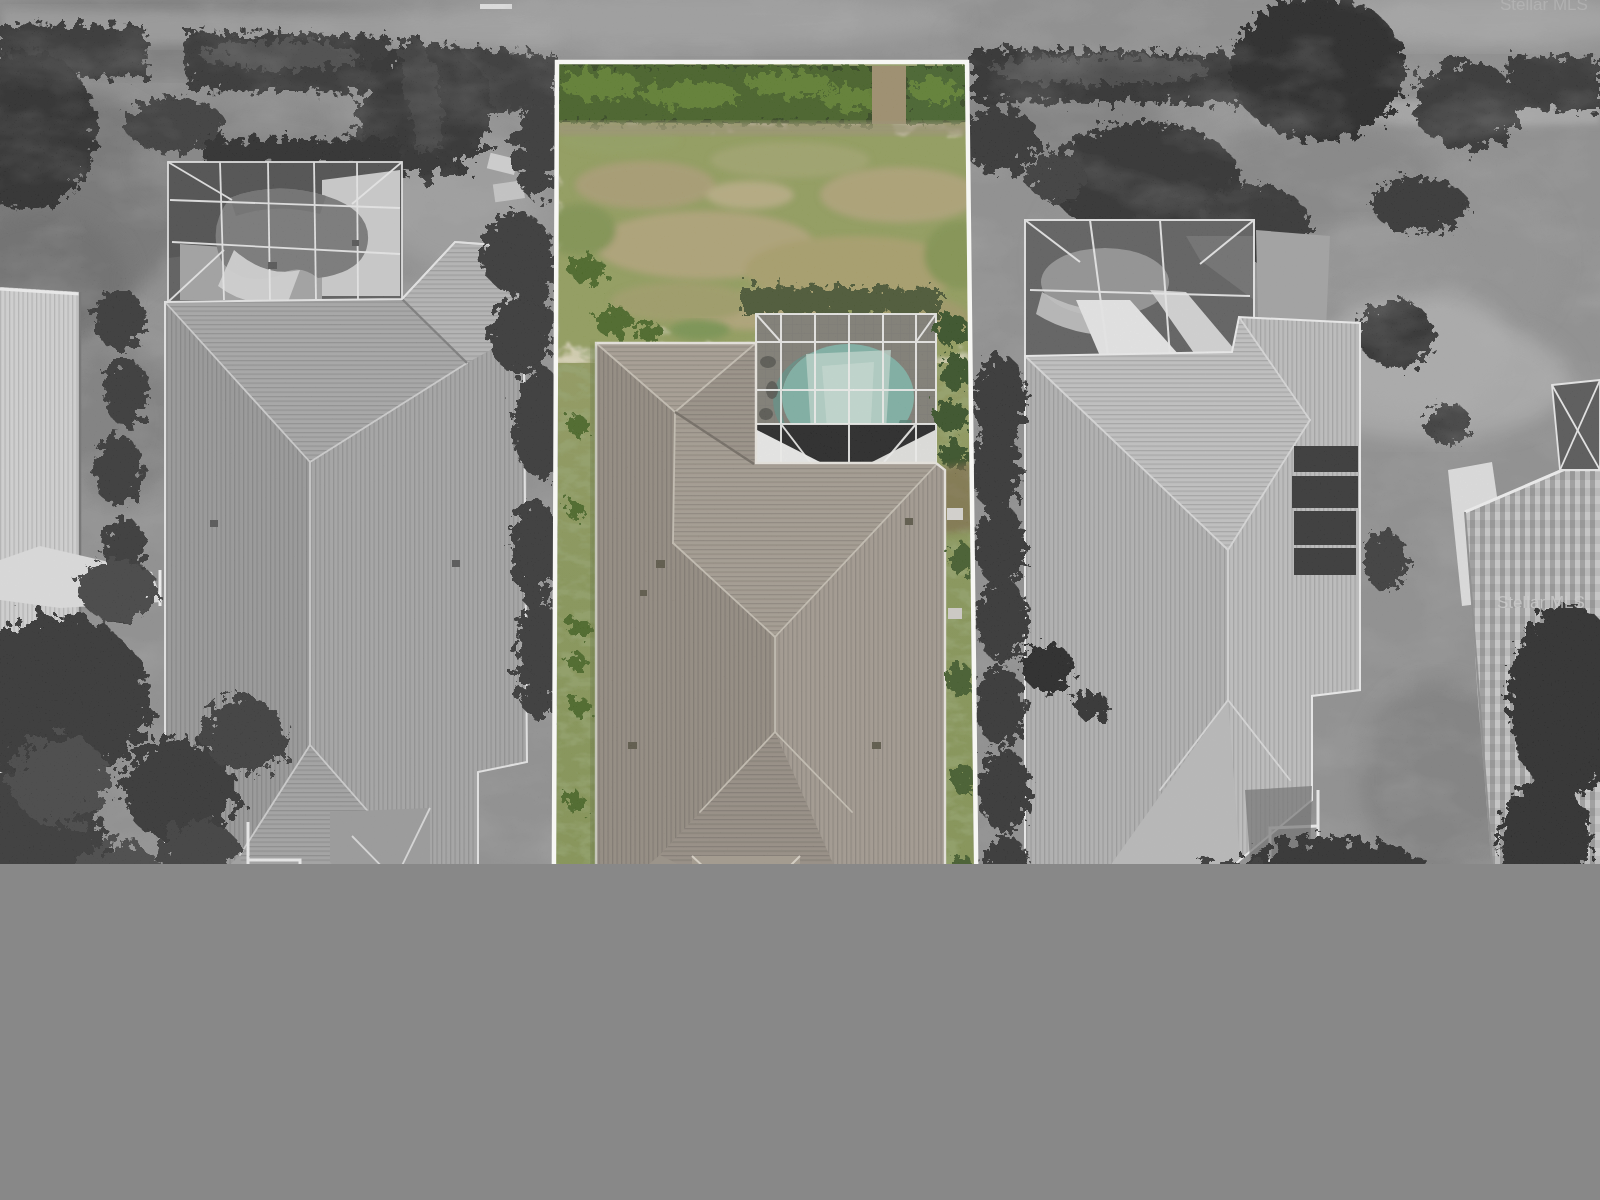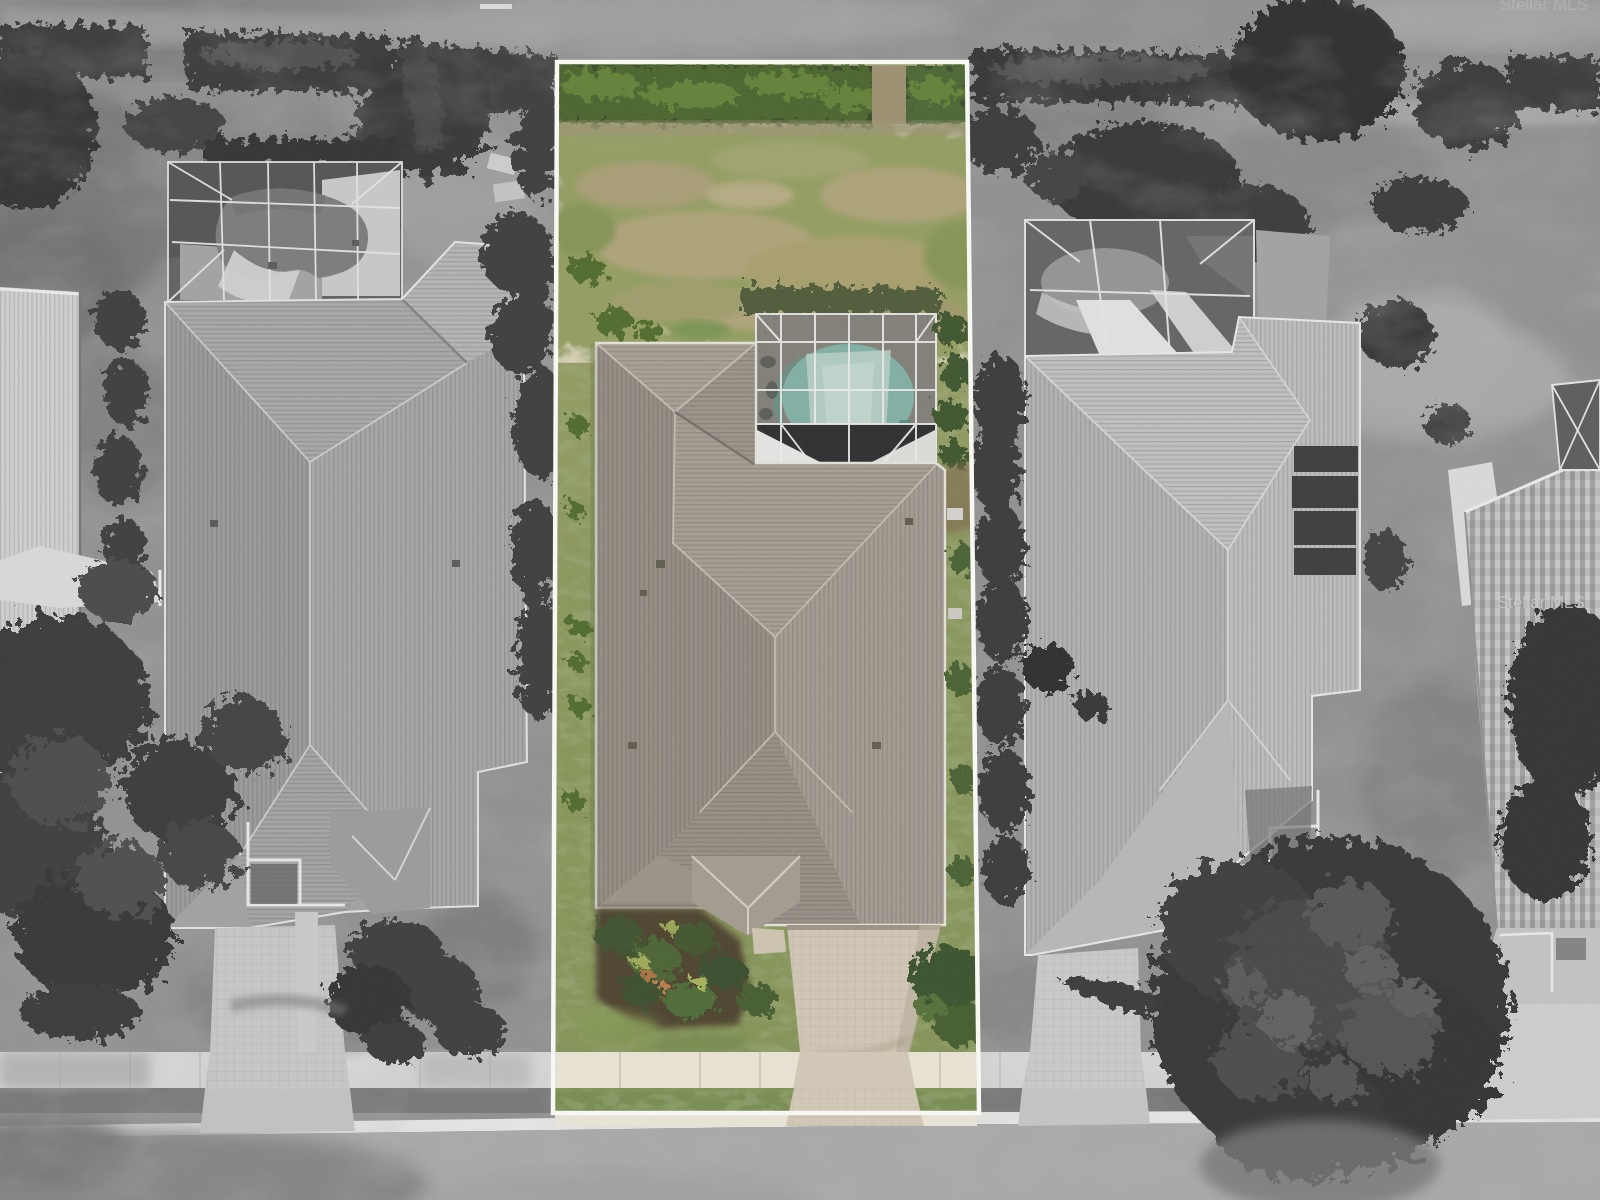--- a/index.html
+++ b/index.html
@@ -1,16 +1,16 @@
 <!DOCTYPE html>
 <html><head>
 <meta charset="utf-8">
 <style>
 html,body{margin:0;padding:0;background:#888;font-family:"Liberation Sans", sans-serif;}
-#wrap{width:1600px;height:1200px;overflow:hidden;position:relative;}
+#wrap{width:1600px;height:864px;overflow:hidden;position:relative;}
 svg{display:block;}
 </style>
 </head>
 <body>
 <div id="wrap">
 <svg width="1600" height="1200" viewBox="0 0 1600 1200">
 <defs>
 <filter id="noise" x="0" y="0" width="100%" height="100%">
 <feTurbulence type="fractalNoise" baseFrequency="0.55" numOctaves="3" seed="7" result="t"></feTurbulence>
 <feColorMatrix in="t" type="matrix" values="0 0 0 0 0.5  0 0 0 0 0.5  0 0 0 0 0.5  0.8 0.8 0.8 0 0"></feColorMatrix>

